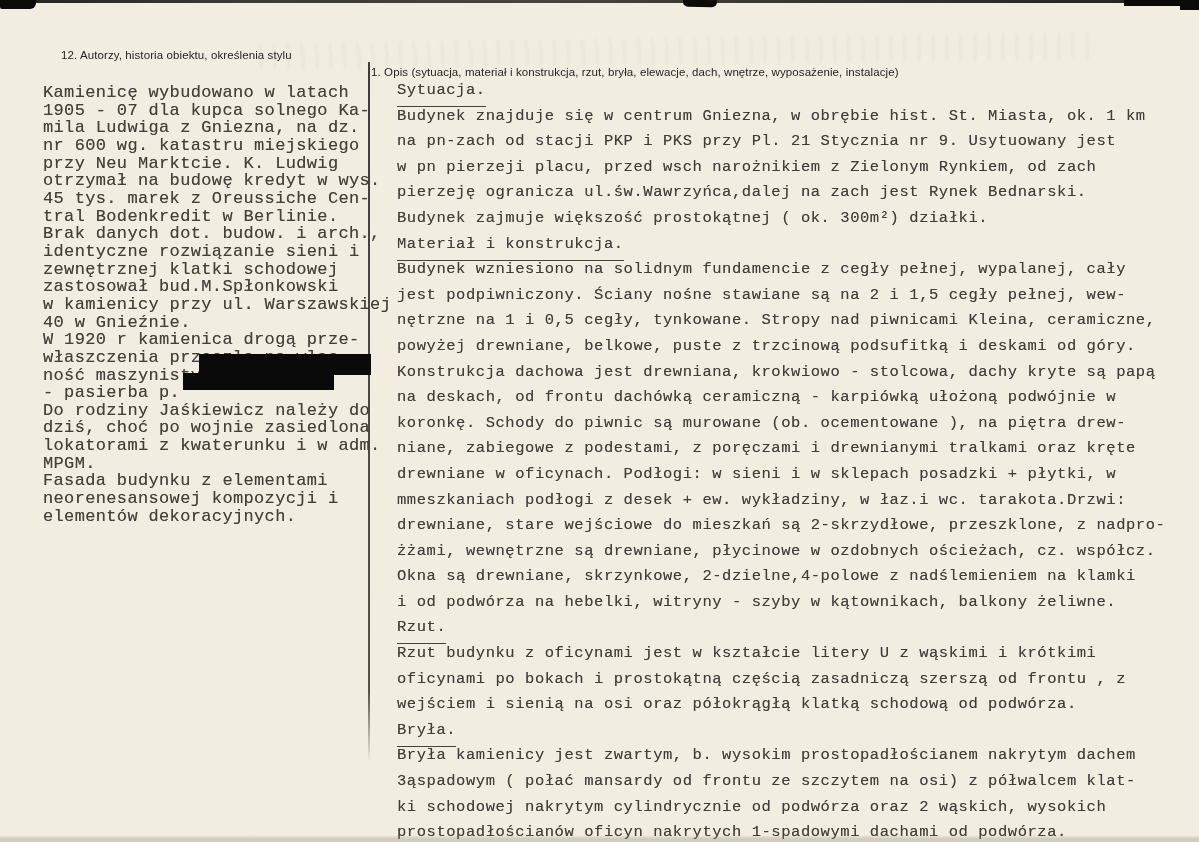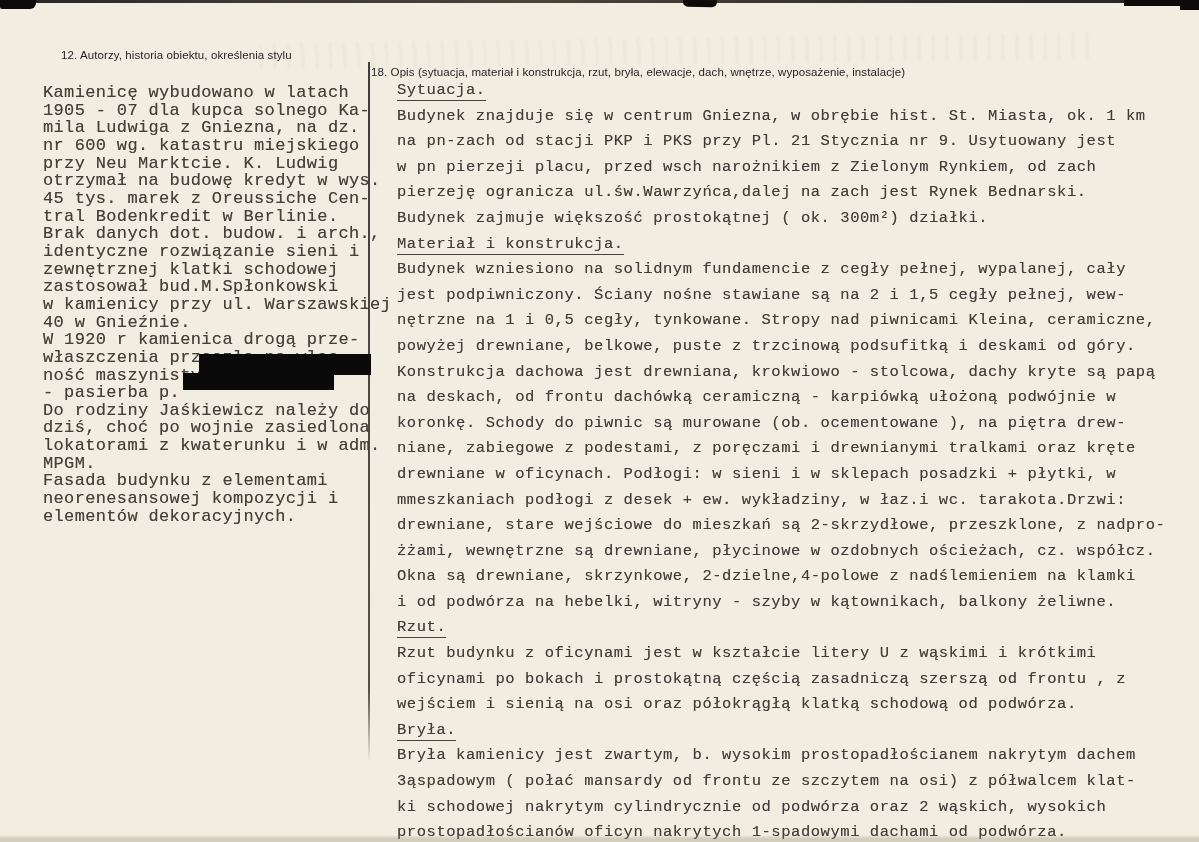--- a/index.html
+++ b/index.html
@@ -39,42 +39,42 @@
 
   .separator{position:absolute;top:62px;left:368px;width:2px;height:700px;
     background:linear-gradient(180deg,#3f3e3b 0%,#4c4a45 55%,#55524b 90%,rgba(85,82,75,0) 100%);}
 
   .typed{position:absolute;white-space:pre;}
   .typed .tline{white-space:pre;}
   .left-lines{top:84px;left:43px;font-size:17px;line-height:17.65px;letter-spacing:.35px;
     color:#434039;text-shadow:0 0 .6px rgba(67,64,57,.55);}
   .right-lines{top:78px;left:397px;font-size:15.5px;line-height:25.6px;letter-spacing:.55px;
     color:#403d38;text-shadow:0 0 .6px rgba(64,61,56,.5);}
-  .right-lines .heading span{border-bottom:1.6px solid #46433d;padding-bottom:1px;}
+  .right-lines .heading span{border-bottom:1.6px solid #46433d;padding-bottom:7px;}
 
   .redaction{position:absolute;background:#0a0a0a;}
   .redaction.r1{top:354px;left:199px;width:172px;height:21px;}
   .redaction.r2{top:373px;left:183px;width:151px;height:17px;}
 </style>
 </head>
 <body>
 
 <div class="page">
 
   <div class="top-edge">
     <div class="top-line"></div>
     <div class="blob b1"></div>
     <div class="blob b2"></div>
     <div class="blob b3"></div>
     <div class="blob b4"></div>
   </div>
   <div class="smudge"></div>
 
   <div class="col-header hdr-left">12. Autorzy, historia obiektu, określenia stylu</div>
-  <div class="col-header hdr-right">18. Opis (sytuacja, materiał i konstrukcja, rzut, bryła, elewacje, dach, wnętrze, wyposażenie, instalacje)</div>
+  <div class="col-header hdr-right">1. Opis (sytuacja, materiał i konstrukcja, rzut, bryła, elewacje, dach, wnętrze, wyposażenie, instalacje)</div>
 
   <div class="separator"></div>
 
   <div class="typed left-lines" id="left-lines"><div class="tline">Kamienicę wybudowano w latach</div><div class="tline">1905 - 07 dla kupca solnego Ka-</div><div class="tline">mila Ludwiga z Gniezna, na dz.</div><div class="tline">nr 600 wg. katastru miejskiego</div><div class="tline">przy Neu Marktcie. K. Ludwig</div><div class="tline">otrzymał na budowę kredyt w wys.</div><div class="tline">45 tys. marek z Oreussiche Cen-</div><div class="tline">tral Bodenkredit w Berlinie.</div><div class="tline">Brak danych dot. budow. i arch.,</div><div class="tline">identyczne rozwiązanie sieni i</div><div class="tline">zewnętrznej klatki schodowej</div><div class="tline">zastosował bud.M.Spłonkowski</div><div class="tline">w kamienicy przy ul. Warszawskiej</div><div class="tline">40 w Gnieźnie.</div><div class="tline">W 1920 r kamienica drogą prze-</div><div class="tline">właszczenia przeszła na włas-</div><div class="tline">ność maszynisty</div><div class="tline">- pasierba p.</div><div class="tline">Do rodziny Jaśkiewicz należy do</div><div class="tline">dziś, choć po wojnie zasiedlona</div><div class="tline">lokatorami z kwaterunku i w adm.</div><div class="tline">MPGM.</div><div class="tline">Fasada budynku z elementami</div><div class="tline">neorenesansowej kompozycji i</div><div class="tline">elementów dekoracyjnych.</div></div>
   <div class="typed right-lines" id="right-lines"><div class="tline heading"><span>Sytuacja.</span></div><div class="tline">Budynek znajduje się w centrum Gniezna, w obrębie hist. St. Miasta, ok. 1 km</div><div class="tline">na pn-zach od stacji PKP i PKS przy Pl. 21 Stycznia nr 9. Usytuowany jest</div><div class="tline">w pn pierzeji placu, przed wsch narożnikiem z Zielonym Rynkiem, od zach</div><div class="tline">pierzeję ogranicza ul.św.Wawrzyńca,dalej na zach jest Rynek Bednarski.</div><div class="tline">Budynek zajmuje większość prostokątnej ( ok. 300m²) działki.</div><div class="tline heading"><span>Materiał i konstrukcja.</span></div><div class="tline">Budynek wzniesiono na solidnym fundamencie z cegły pełnej, wypalanej, cały</div><div class="tline">jest podpiwniczony. Ściany nośne stawiane są na 2 i 1,5 cegły pełnej, wew-</div><div class="tline">nętrzne na 1 i 0,5 cegły, tynkowane. Stropy nad piwnicami Kleina, ceramiczne,</div><div class="tline">powyżej drewniane, belkowe, puste z trzcinową podsufitką i deskami od góry.</div><div class="tline">Konstrukcja dachowa jest drewniana, krokwiowo - stolcowa, dachy kryte są papą</div><div class="tline">na deskach, od frontu dachówką ceramiczną - karpiówką ułożoną podwójnie w</div><div class="tline">koronkę. Schody do piwnic są murowane (ob. ocementowane ), na piętra drew-</div><div class="tline">niane, zabiegowe z podestami, z poręczami i drewnianymi tralkami oraz kręte</div><div class="tline">drewniane w oficynach. Podłogi: w sieni i w sklepach posadzki + płytki, w</div><div class="tline">mmeszkaniach podłogi z desek + ew. wykładziny, w łaz.i wc. tarakota.Drzwi:</div><div class="tline">drewniane, stare wejściowe do mieszkań są 2-skrzydłowe, przeszklone, z nadpro-</div><div class="tline">żżami, wewnętrzne są drewniane, płycinowe w ozdobnych ościeżach, cz. współcz.</div><div class="tline">Okna są drewniane, skrzynkowe, 2-dzielne,4-polowe z nadślemieniem na klamki</div><div class="tline">i od podwórza na hebelki, witryny - szyby w kątownikach, balkony żeliwne.</div><div class="tline heading"><span>Rzut.</span></div><div class="tline">Rzut budynku z oficynami jest w kształcie litery U z wąskimi i krótkimi</div><div class="tline">oficynami po bokach i prostokątną częścią zasadniczą szerszą od frontu , z</div><div class="tline">wejściem i sienią na osi oraz półokrągłą klatką schodową od podwórza.</div><div class="tline heading"><span>Bryła.</span></div><div class="tline">Bryła kamienicy jest zwartym, b. wysokim prostopadłościanem nakrytym dachem</div><div class="tline">3ąspadowym ( połać mansardy od frontu ze szczytem na osi) z półwalcem klat-</div><div class="tline">ki schodowej nakrytym cylindrycznie od podwórza oraz 2 wąskich, wysokich</div><div class="tline">prostopadłościanów oficyn nakrytych 1-spadowymi dachami od podwórza.</div></div>
 
   <div class="redaction r1"></div>
   <div class="redaction r2"></div>
 
   <div class="bottom-edge"></div>

